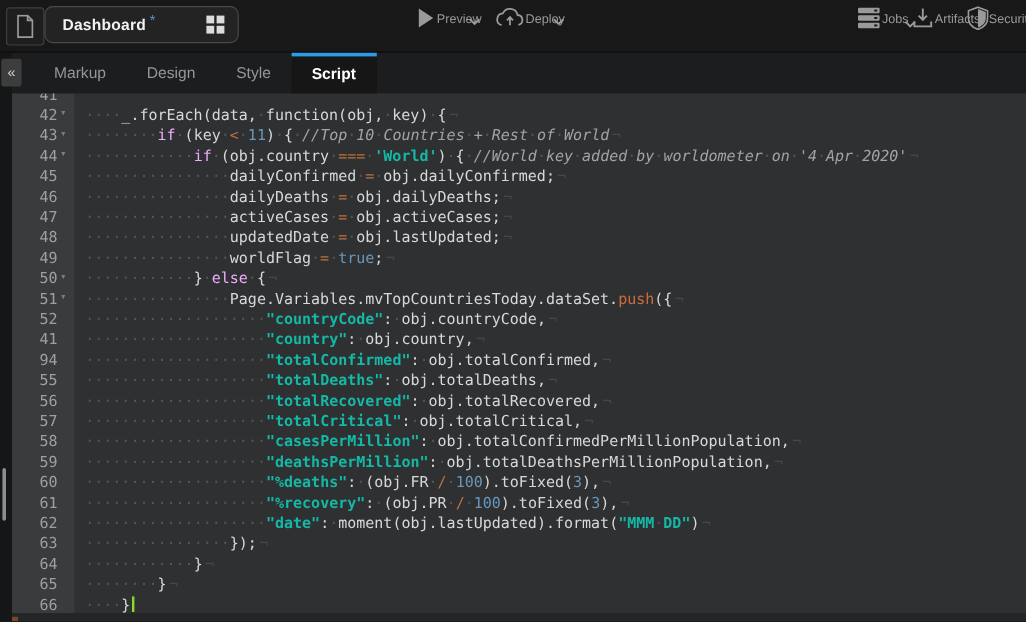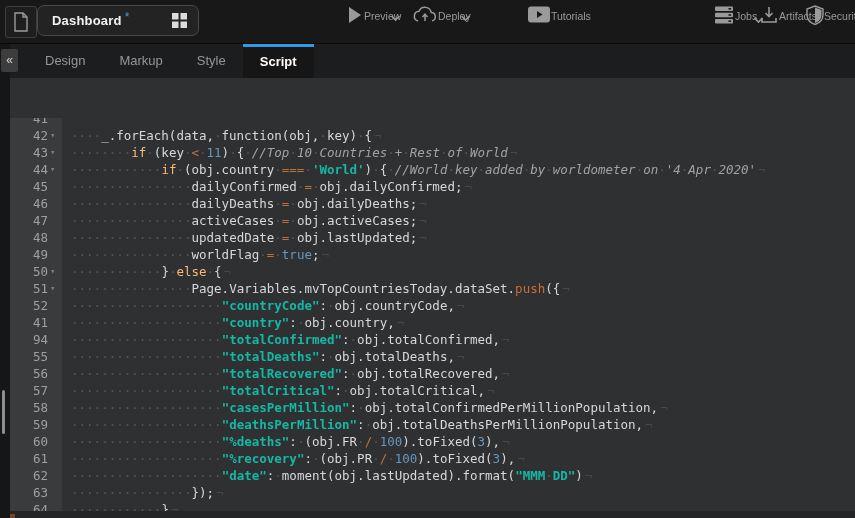--- a/index.html
+++ b/index.html
@@ -21,29 +21,29 @@
 
   
   .tabbar{position:absolute;left:0;top:44px;width:855px;height:34px;background:#1c1d1e;}
   .tabs{position:absolute;left:28px;top:0;height:34px;display:flex;}
   .tab{padding:0 17px;line-height:34px;font-size:13px;color:#969696;cursor:pointer;box-sizing:border-box;}
   .tab.active{color:#ffffff;font-weight:700;background:#161616;border-top:3px solid #2d9ce8;line-height:30px;}
   .collapsebtn{position:absolute;left:1px;top:5px;width:17px;height:23px;background:#3d3d3d;border-radius:2px;
                color:#d3d3d3;font-size:12px;text-align:center;line-height:22px;cursor:pointer;}
 
   
-  .editor{position:absolute;left:10px;top:78px;right:0;bottom:0;background:#2f3031;overflow:hidden;margin-top:40px;}
+  .editor{position:absolute;left:10px;top:78px;right:0;bottom:0;background:#2f3031;overflow:hidden;}
   .gutterbg{position:absolute;left:0;top:0;bottom:7px;width:52px;background:#3a3b3c;}
   .scroll{position:absolute;left:0;top:-8px;right:0;font-family:"DejaVu Sans Mono",monospace;font-size:12.5px;}
   .row{display:flex;height:17px;line-height:17px;}
   .ln{width:38px;text-align:right;color:#9da0a2;flex:0 0 auto;}
   .foldcell{width:14px;flex:0 0 auto;padding-left:2px;color:#7d7d7d;font-size:9px;line-height:17px;}
   .codecell{padding-left:7px;white-space:pre;color:#d6d8da;}
   .tk-p{color:#d6d8da;}
-  .tk-k{color:#fdba74;}
+  .tk-k{color:#f0abfc;}
   .tk-m{color:#cb6d3a;text-align:center;}
   .tk-o{color:#bd7140;}
   .tk-n{color:#6897bb;}
   .tk-s{color:#14b8a6;font-weight:bold;}
   .tk-c{color:#a3a3a3;font-style:italic;}
   .ws{color:#53565a;}
   .eol{color:#45484a;padding-left:2px;}
   .cursor{display:inline-block;width:2px;height:13px;background:#88d928;vertical-align:-2px;margin-left:1px;}
   .hstrip{position:absolute;left:0;right:0;bottom:0;height:7px;background:#242526;}
   .annot{position:absolute;left:-2px;bottom:0;width:7px;height:4px;background:#7a4526;}
@@ -105,29 +105,20 @@
         </svg>
       </span>
       <span class="lbl">Deploy</span>
     </div>
     <span class="chev" style="left:460px;top:14px;">
       <svg width="11" height="8" viewBox="0 0 11 8">
           <path d="M1.5 2 L5.5 6 L9.5 2" fill="none" stroke="#9a9a9a" stroke-width="1.6"></path>
         </svg>
     </span>
 
-    <div class="action" style="left:527px;width:56px;">
-      <span>
-        <svg width="24" height="19" viewBox="0 0 24 19">
-          <rect x="1" y="1.5" width="22" height="16" rx="3" fill="#9a9a9a"></rect>
-          <path d="M10 6 L15.5 9.5 L10 13 Z" fill="#181818"></path>
-        </svg>
-      </span>
-      <span class="lbl">Tutorials</span>
-    </div>
 
     <div class="action" style="left:713px;width:48px;">
       <span>
         <svg width="22" height="20" viewBox="0 0 22 20">
           <rect x="2" y="1.5" width="18" height="4.6" rx="1" fill="#9a9a9a"></rect>
           <rect x="2" y="7.7" width="18" height="4.6" rx="1" fill="#9a9a9a"></rect>
           <rect x="2" y="13.9" width="18" height="4.6" rx="1" fill="#9a9a9a"></rect>
           <rect x="15.5" y="3" width="2.6" height="1.6" fill="#181818"></rect>
           <rect x="15.5" y="9.2" width="2.6" height="1.6" fill="#181818"></rect>
           <rect x="15.5" y="15.4" width="2.6" height="1.6" fill="#181818"></rect>
@@ -157,22 +148,22 @@
           <path d="M9 1 L17 4 V10 C17 15 13.5 18 9 19.5 C4.5 18 1 15 1 10 V4 Z" fill="none" stroke="#9a9a9a" stroke-width="1.4"></path>
           <path d="M9 2.6 L15.5 5 V10 C15.5 14 12.8 16.6 9 18 Z" fill="#9a9a9a"></path>
         </svg>
       </span>
       <span class="lbl">Security</span>
     </div>
   </div>
 
   <div class="tabbar">
     <div class="tabs">
+      <div class="tab">Markup</div>
       <div class="tab">Design</div>
-      <div class="tab">Markup</div>
       <div class="tab">Style</div>
       <div class="tab active">Script</div>
     </div>
   </div>
 
   <div class="editor">
     <div class="gutterbg"></div>
     <div class="scroll">
         <div class="row">
           <span class="ln">41</span>

